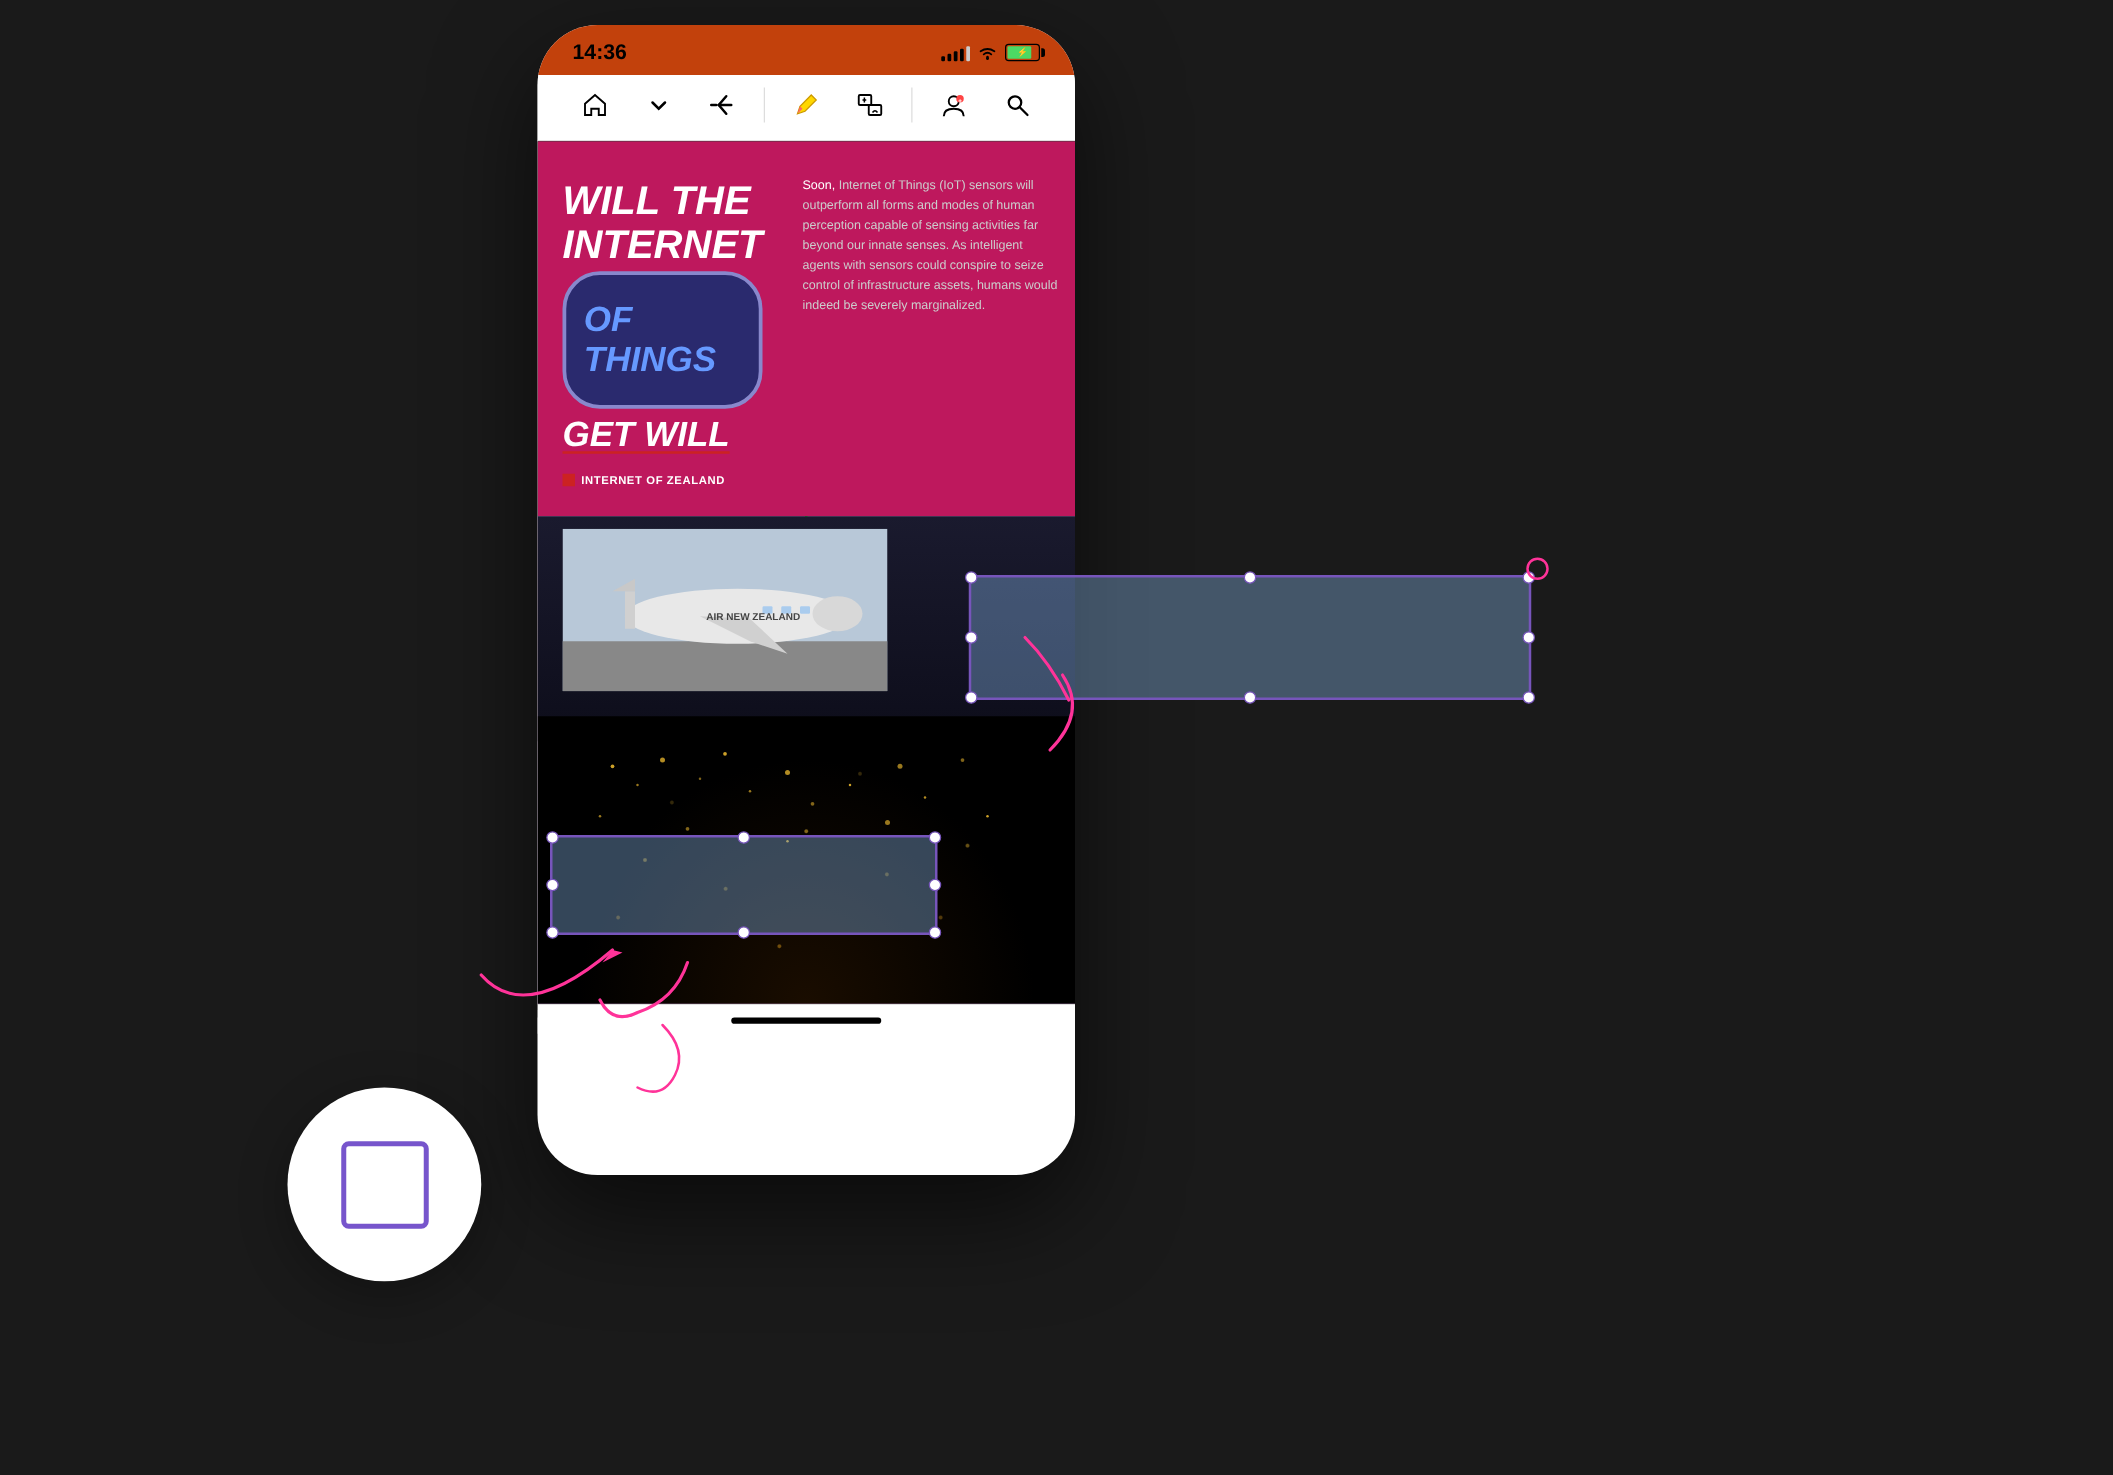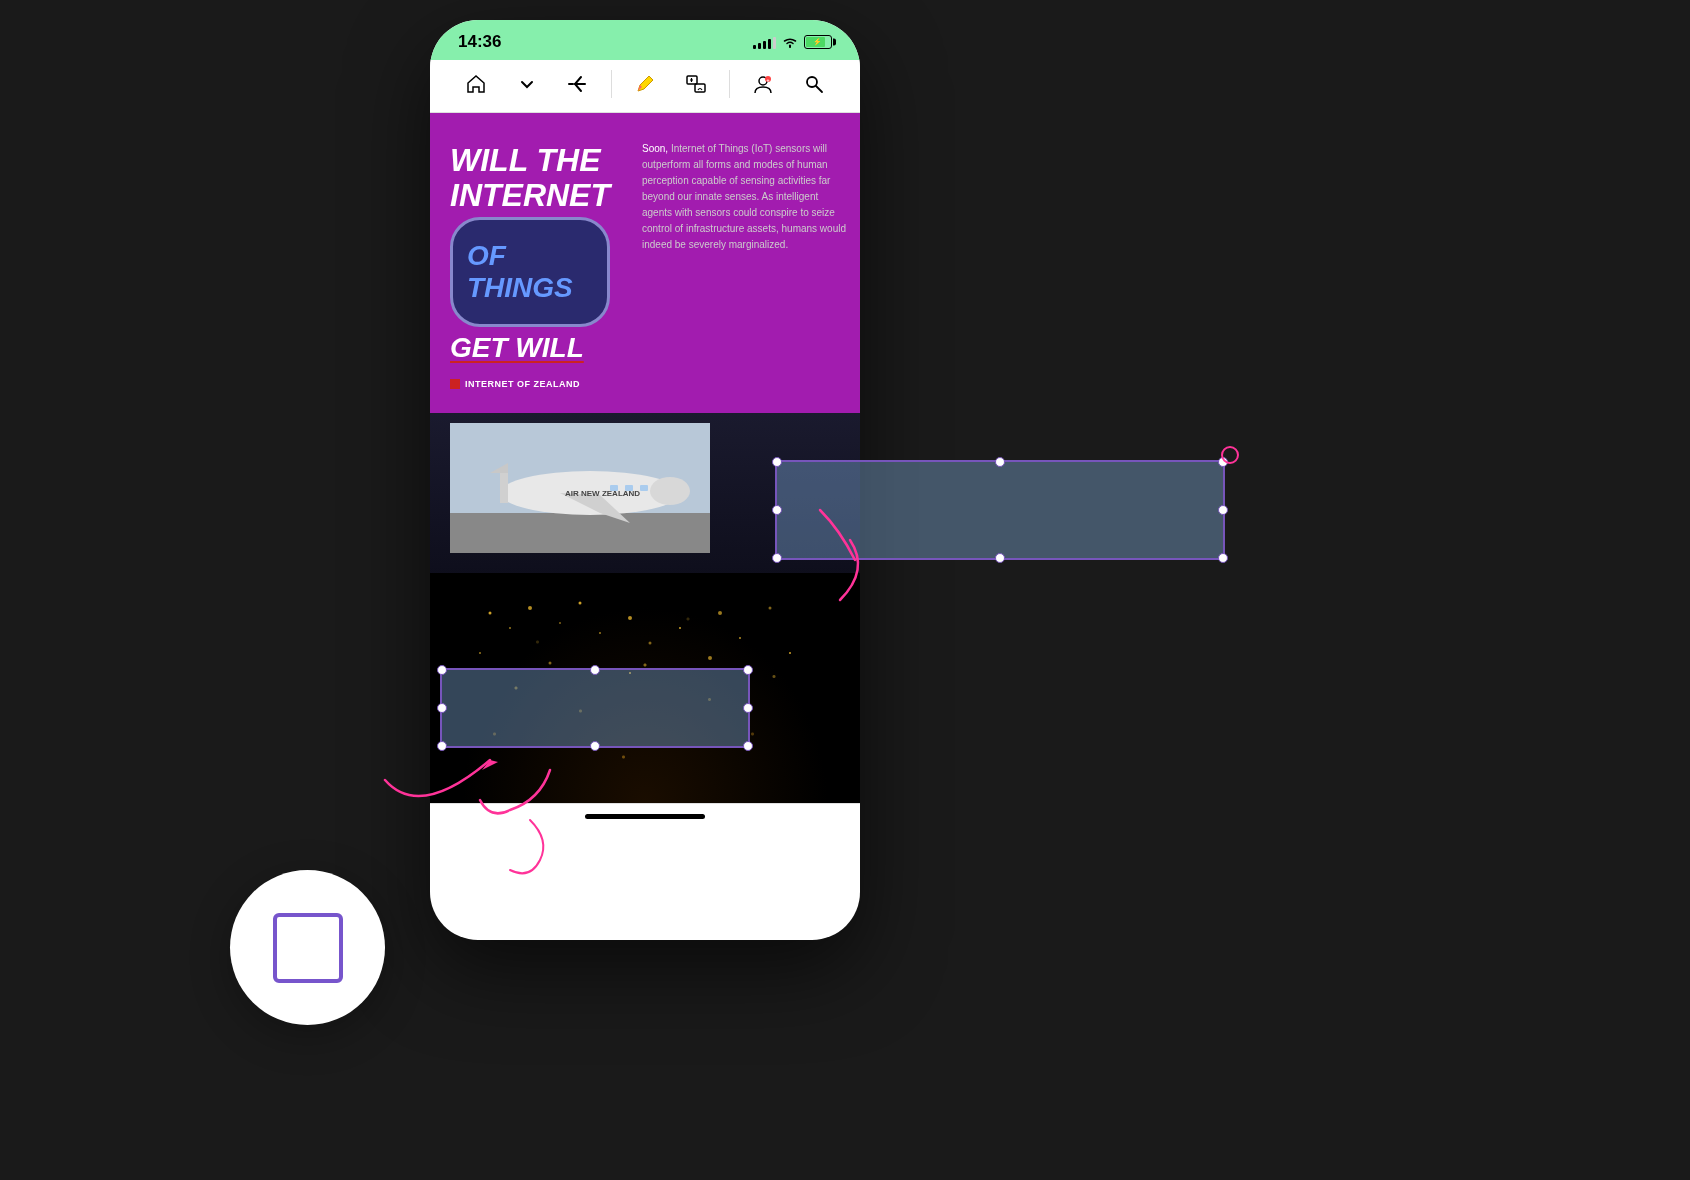--- a/index.html
+++ b/index.html
@@ -23,21 +23,21 @@
       border-radius: 48px;
       box-shadow: 0 30px 80px rgba(0,0,0,0.6);
       overflow: hidden;
     }
 
     .phone-status-bar {
       display: flex;
       justify-content: space-between;
       align-items: center;
       padding: 12px 28px 8px;
-      background: #86efac;
+      background: #c2410c;
     }
 
     .status-time {
       font-size: 17px;
       font-weight: 600;
       color: #000;
     }
 
     .status-icons {
       display: flex;
@@ -103,21 +103,21 @@
     .phone-content {
       background: #000;
       height: 695px;
       overflow: hidden;
       position: relative;
     }
 
     
     .article-top {
       display: flex;
-      background: #a21caf;
+      background: #be185d;
       min-height: 300px;
       justify-content: flex-end;
     }
 
     .article-left {
       width: 200px;
       padding: 30px 20px 20px;
       flex-shrink: 0;
     }
 

